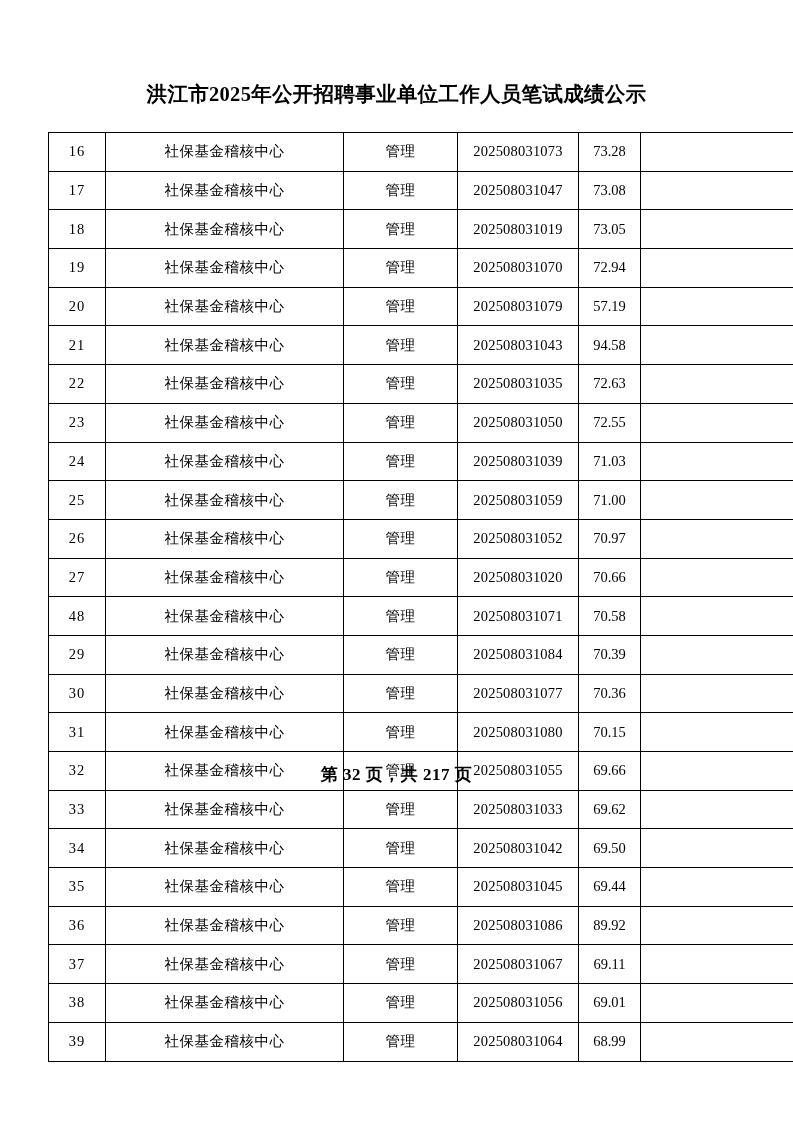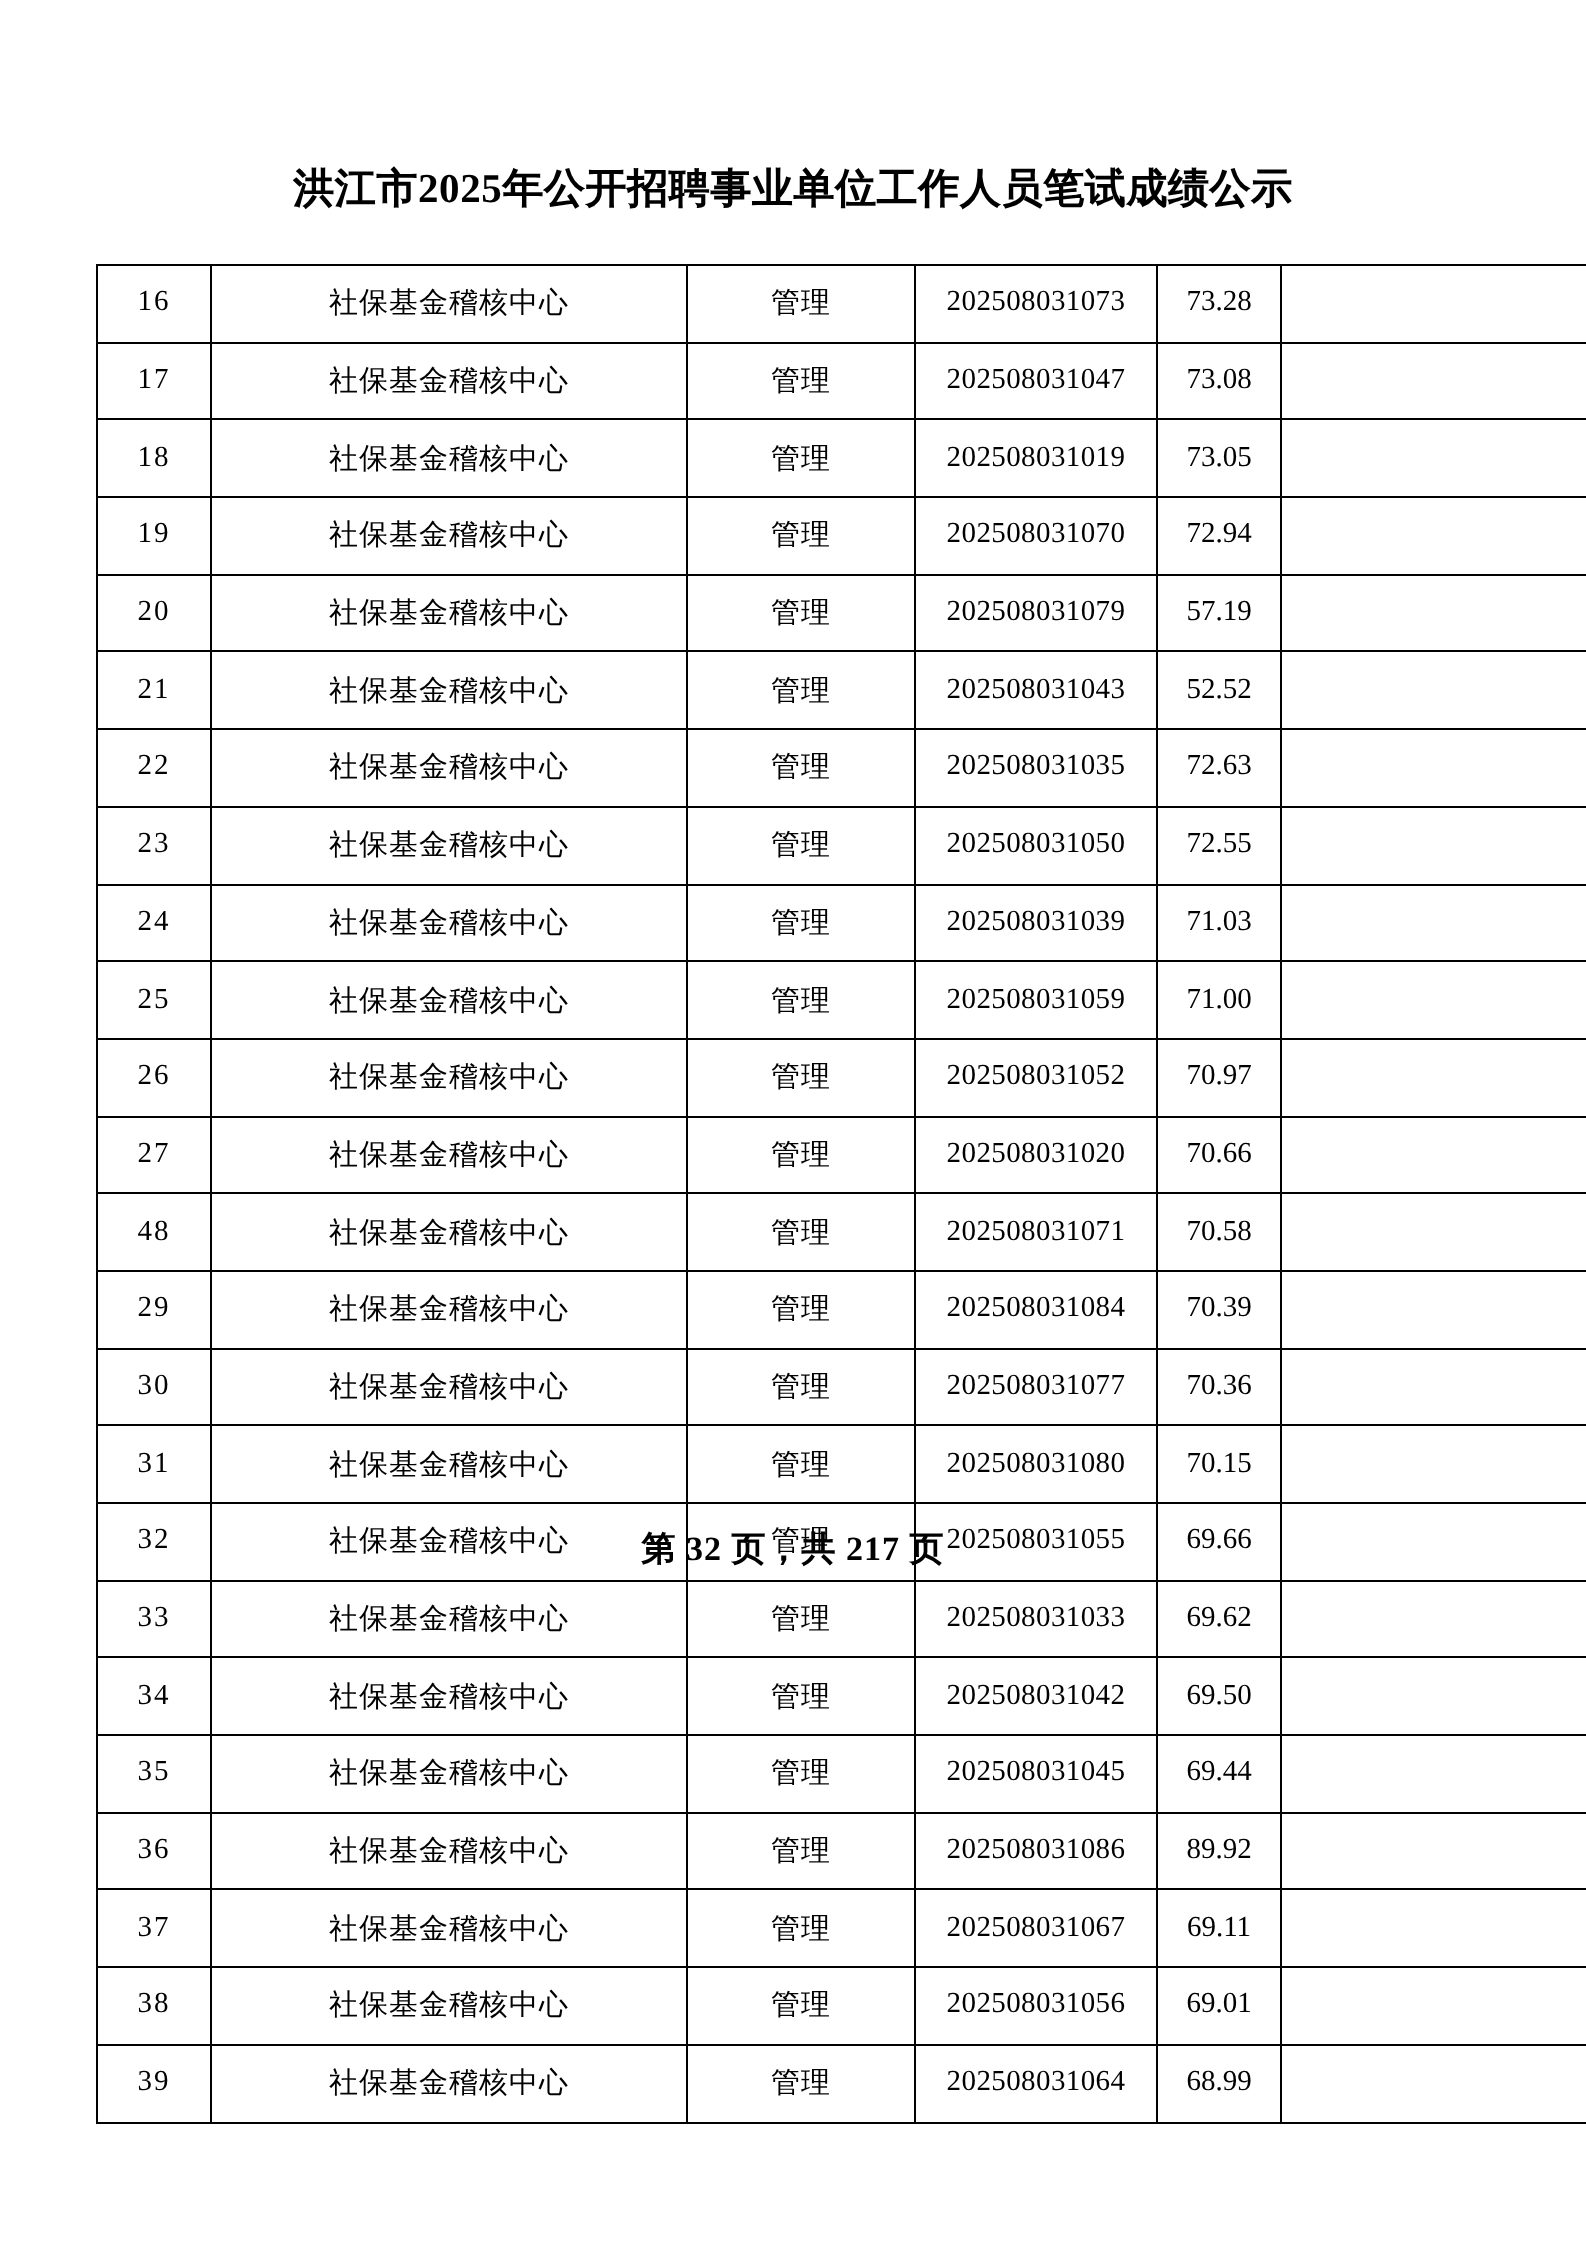--- a/index.html
+++ b/index.html
@@ -141,21 +141,21 @@
             <td class="col-type">管理</td>
             <td class="col-no">202508031079</td>
             <td class="col-score">57.19</td>
             <td class="col-blank"></td>
           </tr>
           <tr>
             <td class="col-index">21</td>
             <td class="col-dept">社保基金稽核中心</td>
             <td class="col-type">管理</td>
             <td class="col-no">202508031043</td>
-            <td class="col-score">52.52</td>
+            <td class="col-score">94.58</td>
             <td class="col-blank"></td>
           </tr>
           <tr>
             <td class="col-index">22</td>
             <td class="col-dept">社保基金稽核中心</td>
             <td class="col-type">管理</td>
             <td class="col-no">202508031035</td>
             <td class="col-score">72.63</td>
             <td class="col-blank"></td>
           </tr>

